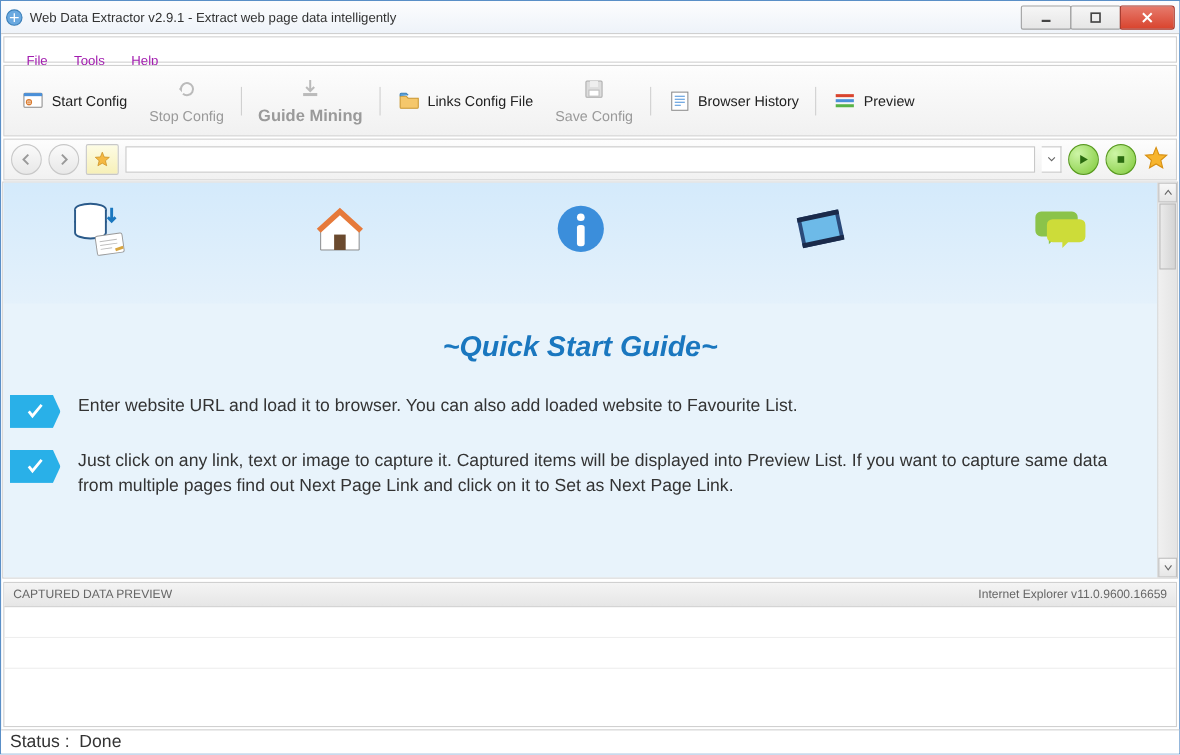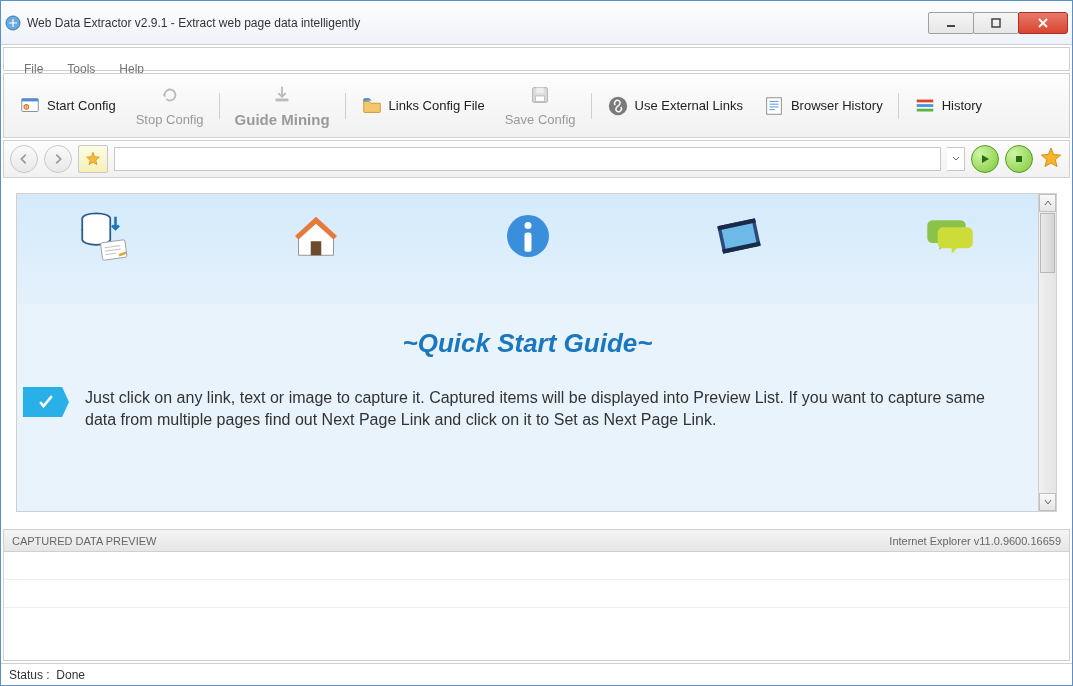--- a/index.html
+++ b/index.html
@@ -1,47 +1,47 @@
 <!DOCTYPE html>
 <html><head>
 <meta charset="utf-8">
 <style>
 * { box-sizing: border-box; margin: 0; padding: 0; }
 body { font-family: "Segoe UI", Tahoma, sans-serif; font-size: 12px; background: #fff; overflow: hidden; }
 .window { width: 1073px; height: 686px; border: 1px solid #5a8fc7; display: flex; flex-direction: column; background: #fff; }
-.titlebar { height: 44px; background: linear-gradient(#fdfdfe,#eef3f9); display:flex; align-items:center; padding:0 4px; border-bottom:1px solid #d0d0d0; }
+.titlebar { height: 30px; background: linear-gradient(#fdfdfe,#eef3f9); display:flex; align-items:center; padding:0 4px; border-bottom:1px solid #d0d0d0; }
 .titlebar .app-icon { width:16px; height:16px; margin-right:6px; }
 .titlebar .title { flex:1; color:#333; font-size:12px; }
 .win-controls { display:flex; gap:0; }
 .win-btn { width:46px; height:22px; border:1px solid #a0a0a0; background:linear-gradient(#f6f6f6,#e6e6e6); display:flex; align-items:center; justify-content:center; border-radius:2px; margin-left:-1px;}
 .win-btn.close { width:50px; background:linear-gradient(#e67a6c,#d9442e); border-color:#a83224; color:#fff; border-top-right-radius:3px; border-bottom-right-radius:3px;}
 .win-btn svg { width:12px; height:12px; }
 
 .menubar { height:24px; background:#fff; display:flex; align-items:center; padding:0 10px; border:1px solid #d0d0d0; margin:2px; gap:4px;}
-.menu-item { padding:3px 10px; color:#737373;margin-top:20px; }
+.menu-item { padding:3px 10px; color:#a21caf;margin-top:20px; }
 
 .toolbar { margin:0 2px 2px 2px; border:1px solid #d0d0d0; background:linear-gradient(#fdfdfd,#f1f1f1); display:flex; align-items:center; padding:4px 6px; gap:2px;}
 .tb-btn { display:flex; align-items:center; gap:6px; padding:4px 8px; border:1px solid transparent; border-radius:2px; font-size:13px; color:#222;}
 .tb-btn.disabled { color:#9a9a9a;flex-direction:column; }
 .tb-btn .icon { width:22px; height:22px; flex:0 0 22px; }
 .tb-sep { width:1px; height:26px; background:#d0d0d0; margin:0 4px; }
 .tb-btn.big { font-weight:600; font-size:15px; }
 
 .navbar { margin:0 2px; border:1px solid #d0d0d0; background:linear-gradient(#fdfdfd,#f1f1f1); display:flex; align-items:center; padding:4px 6px; gap:6px;}
 .nav-arrow { width:28px; height:28px; border-radius:50%; border:1px solid #c8c8c8; background:linear-gradient(#fafafa,#e8e8e8); display:flex; align-items:center; justify-content:center; }
 .nav-arrow svg { width:14px; height:14px; fill:#999; }
 .fav-btn { width:30px; height:28px; border:1px solid #c8c8c8; background:linear-gradient(#fdfce4,#f7f0b8); display:flex; align-items:center; justify-content:center; border-radius:2px;}
 .urlbar { flex:1; height:24px; border:1px solid #c8c8c8; background:#fff; }
 .url-drop { width:18px; height:24px; border:1px solid #c8c8c8; border-left:none; background:#fff; display:flex; align-items:center; justify-content:center;}
 .play-btn, .stop-btn { width:28px; height:28px; border-radius:50%; display:flex; align-items:center; justify-content:center; }
 .play-btn { background:radial-gradient(circle at 30% 30%, #cdf5a6, #7fc939); border:1px solid #589a1f; }
 .stop-btn { background:radial-gradient(circle at 30% 30%, #cdf5a6, #7fc939); border:1px solid #589a1f; }
 .star-icon svg { width:24px; height:24px; }
 
-.content { flex:1; margin:15px; border:1px solid #d0d0d0; display:flex; overflow:hidden; }
+.content { flex:1; margin:1px; border:1px solid #d0d0d0; display:flex; overflow:hidden; }
 .page { flex:1; background:#e8f3fb; overflow-y:auto; position:relative; }
 .page-inner { padding:0; }
 .hero { background:linear-gradient(#d4eafb,#e4f1fb); padding:14px 40px 14px 40px; display:flex; justify-content:space-between; align-items:flex-start; min-height:110px;}
 .hero-icons { display:flex; justify-content:space-between; width:100%; padding:0 20px; }
 .hero-icons .hi { width:56px; height:56px; }
 .guide-title { text-align:center; color:#1a77bf; font-size:26px; font-weight:700; padding:24px 0 18px; font-style:italic; font-family:"Segoe UI", sans-serif;}
 .step { display:flex; align-items:flex-start; gap:16px; padding:10px 10px 10px 6px; }
 .check { width:46px; height:30px; background:#29b0e8; clip-path: polygon(0 0, 85% 0, 100% 50%, 85% 100%, 0 100%); display:flex; align-items:center; justify-content:center; flex-shrink:0;}
 .check svg { width:20px; height:20px; }
 .step-text { font-size:16px; color:#333; line-height:1.35; padding-right:20px;}
@@ -50,21 +50,21 @@
 .sb-btn { height:18px; background:linear-gradient(#f8f8f8,#e6e6e6); border:1px solid #c0c0c0; display:flex; align-items:center; justify-content:center;}
 .sb-thumb { height:60px; background:linear-gradient(to right,#eaeaea,#d4d4d4); border:1px solid #b8b8b8; margin:1px;}
 .sb-track { flex:1; }
 
 .preview-panel { margin:2px; border:1px solid #d0d0d0; height:132px; background:#fff; position:relative;}
 .preview-header { height:22px; background:linear-gradient(#f4f4f4,#e6e6e6); border-bottom:1px solid #d0d0d0; display:flex; align-items:center; padding:0 8px; color:#666; font-size:11px;}
 .preview-header .browser-info { margin-left:auto; color:#666;text-align:right;}
 .preview-rows { }
 .preview-row { height:28px; border-bottom:1px solid #eee; }
 
-.statusbar { height:22px; background:#fff; border-top:1px solid #d0d0d0; display:flex; align-items:center; padding:0 8px; font-size:12px; color:#333;}
+.statusbar { height:22px; background:#fff; border-top:1px solid #d0d0d0; display:flex; align-items:center; padding:0 8px; font-size:16px; color:#333;}
 </style>
 </head>
 <body>
 
 <div class="window">
 
   <div class="titlebar">
     <svg class="app-icon" viewBox="0 0 16 16">
         <circle cx="8" cy="8" r="7" fill="#6aa9e0" stroke="#3b7fb8"></circle>
         <path d="M4 8h8M8 4v8" stroke="#fff" stroke-width="1.2"></path>
@@ -132,40 +132,33 @@
       <svg class="icon" viewBox="0 0 24 24">
           <rect x="4" y="4" width="16" height="16" rx="1" fill="#ddd" stroke="#aaa"></rect>
           <rect x="8" y="4" width="8" height="6" fill="#eee"></rect>
           <rect x="7" y="13" width="10" height="6" fill="#fff" stroke="#bbb"></rect>
         </svg>
       <span>Save Config</span>
     </div>
     <div class="tb-sep"></div>
     <div class="tb-btn">
       <svg class="icon" viewBox="0 0 24 24">
-          <circle cx="12" cy="12" r="10" fill="#7a7a7a"></circle>
-          <path d="M9 11a3 3 0 0 1 0-4l1-1a3 3 0 0 1 4 4M15 13a3 3 0 0 1 0 4l-1 1a3 3 0 0 1-4-4M10 14l4-4" stroke="#fff" stroke-width="1.6" fill="none"></path>
-        </svg>
-      <span>Use External Links</span>
-    </div>
-    <div class="tb-btn">
-      <svg class="icon" viewBox="0 0 24 24">
           <rect x="4" y="3" width="16" height="18" fill="#fff" stroke="#888"></rect>
           <path d="M7 7h10M7 10h10M7 13h10M7 16h6" stroke="#4a90d9" stroke-width="1"></path>
         </svg>
       <span>Browser History</span>
     </div>
     <div class="tb-sep"></div>
     <div class="tb-btn">
       <svg class="icon" viewBox="0 0 24 24">
           <rect x="3" y="5" width="18" height="3" fill="#d9442e"></rect>
           <rect x="3" y="10" width="18" height="3" fill="#4a90d9"></rect>
           <rect x="3" y="15" width="18" height="3" fill="#58b347"></rect>
         </svg>
-      <span>History</span>
+      <span>Preview</span>
     </div>
   </div>
 
   <div class="navbar">
     <div class="nav-arrow">
         <svg viewBox="0 0 16 16">
           <path d="M10 3l-5 5 5 5" fill="none" stroke="#999" stroke-width="2"></path>
         </svg>
       </div>
     <div class="nav-arrow">
@@ -236,20 +229,28 @@
               </svg>
           </div>
         </div>
         <div class="guide-title">~Quick Start Guide~</div>
         <div class="step">
           <div class="check">
               <svg viewBox="0 0 24 24">
                 <path d="M5 12l4 5 10-12" fill="none" stroke="#fff" stroke-width="3"></path>
               </svg>
             </div>
+          <div class="step-text">Enter website URL and load it to browser. You can also add loaded website to Favourite List.</div>
+        </div>
+        <div class="step">
+          <div class="check">
+              <svg viewBox="0 0 24 24">
+                <path d="M5 12l4 5 10-12" fill="none" stroke="#fff" stroke-width="3"></path>
+              </svg>
+            </div>
           <div class="step-text">Just click on any link, text or image to capture it. Captured items will be displayed into Preview List. If you want to capture same data from multiple pages find out Next Page Link and click on it to Set as Next Page Link.</div>
         </div>
       </div>
     </div>
     <div class="scrollbar">
       <div class="sb-btn">
           <svg width="8" height="8" viewBox="0 0 8 8">
             <path d="M1 6l3-4 3 4" fill="none" stroke="#666"></path>
           </svg>
         </div>

